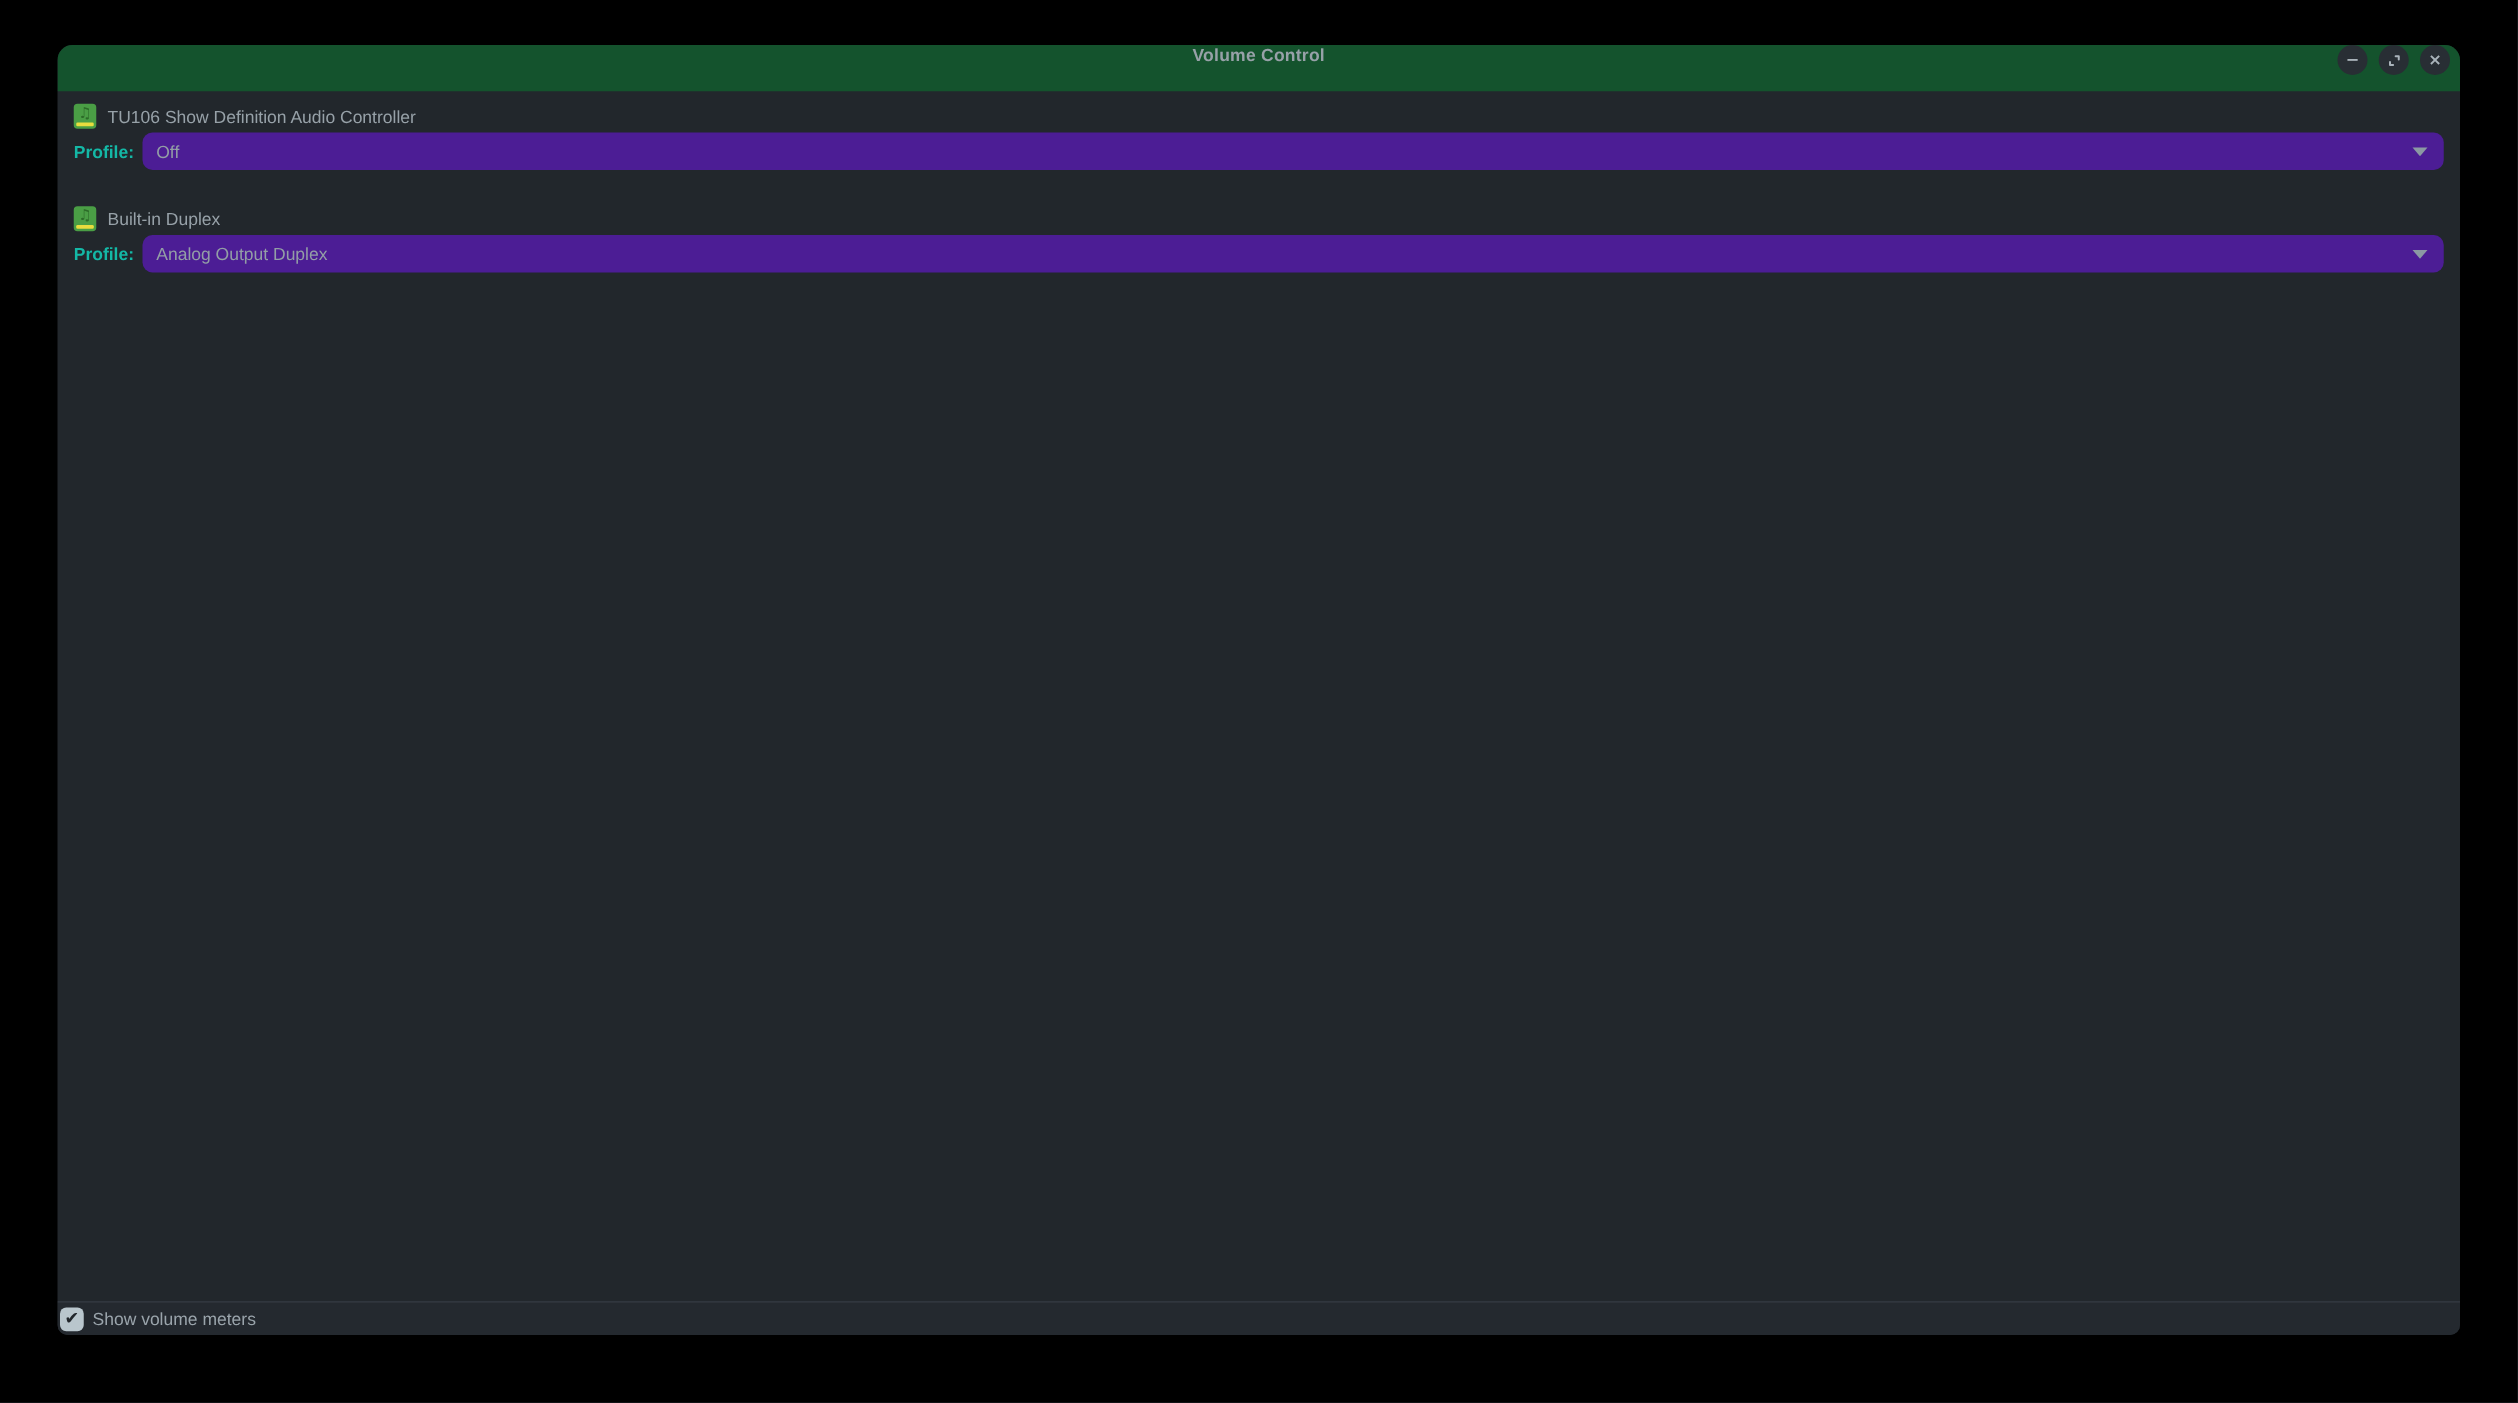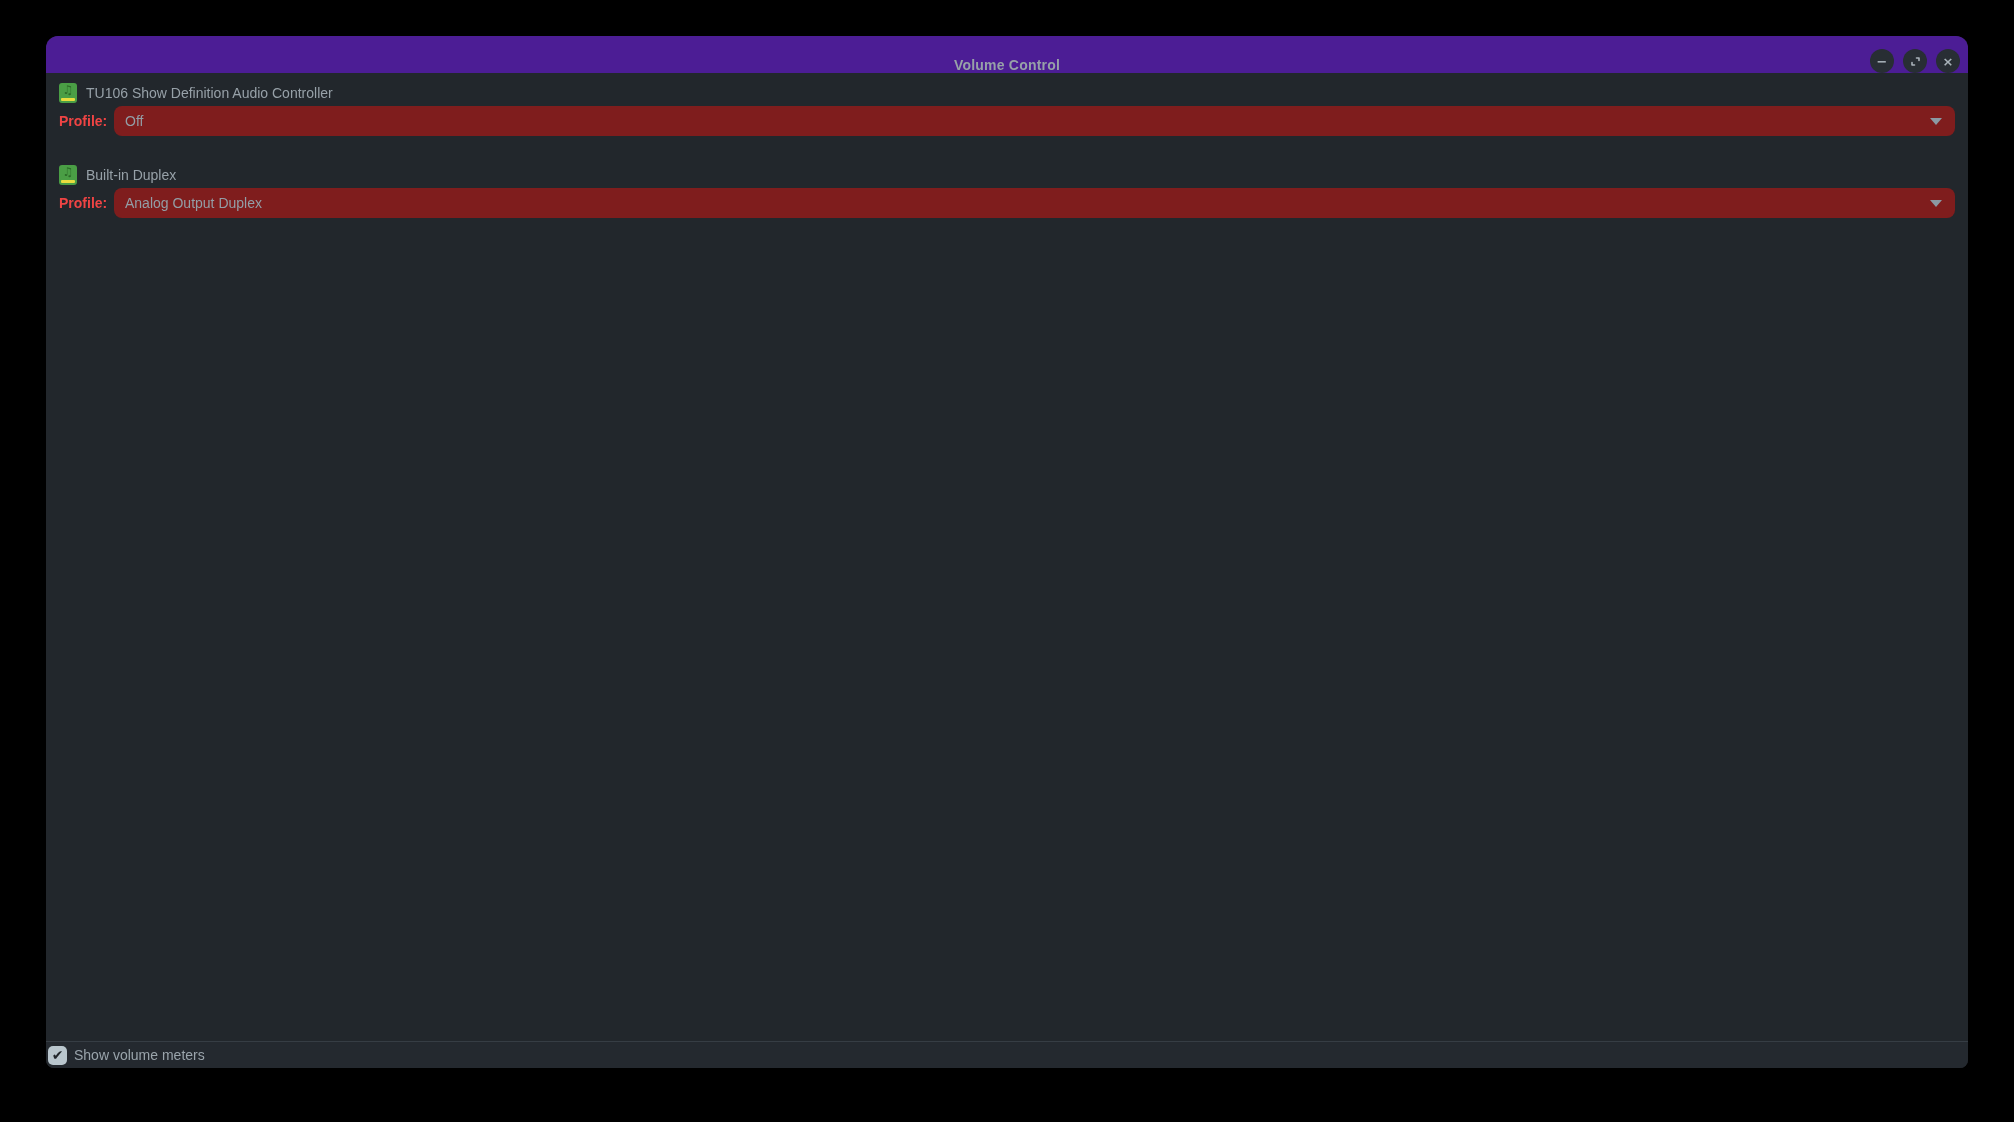--- a/index.html
+++ b/index.html
@@ -14,23 +14,23 @@
     position:absolute;left:46px;top:36px;
     width:1922px;height:1032px;
     background:#22272c;
     border-radius:12px 12px 8px 8px;
     display:flex;flex-direction:column;
     overflow:hidden;
   }
   
   .titlebar{
     flex:0 0 37px;height:37px;
-    background:#4c1d95;
-    position:relative;
-    display:flex;align-items:flex-end;
+    background:#14532d;
+    position:relative;
+    display:flex;align-items:flex-start;
   }
   .titlebar .title{
     position:absolute;left:0;right:0;
     text-align:center;
     font-size:14px;font-weight:bold;
     color:#97a1a8;
     letter-spacing:.2px;
   }
   .winbtns{
     margin-left:auto;
@@ -104,25 +104,25 @@
     font-size:14px;color:#97a1a8;
   }
   .profile-row{
     display:flex;align-items:center;
     height:30px;
     margin-bottom:29px;
   }
   .profile-label{
     width:55px;flex:0 0 55px;
     font-size:14px;font-weight:bold;
-    color:#ef4444;
+    color:#14b8a6;
   }
   .select{
     flex:1 1 auto;height:30px;
-    background:#7f1d1d;
+    background:#4c1d95;
     border-radius:8px;
     display:flex;align-items:center;
     padding:0 34px 0 11px;
     position:relative;
     font-size:14px;color:#939ea6;
   }
   .select .arrow{
     position:absolute;right:13px;top:50%;
     margin-top:-3px;
     width:0;height:0;

